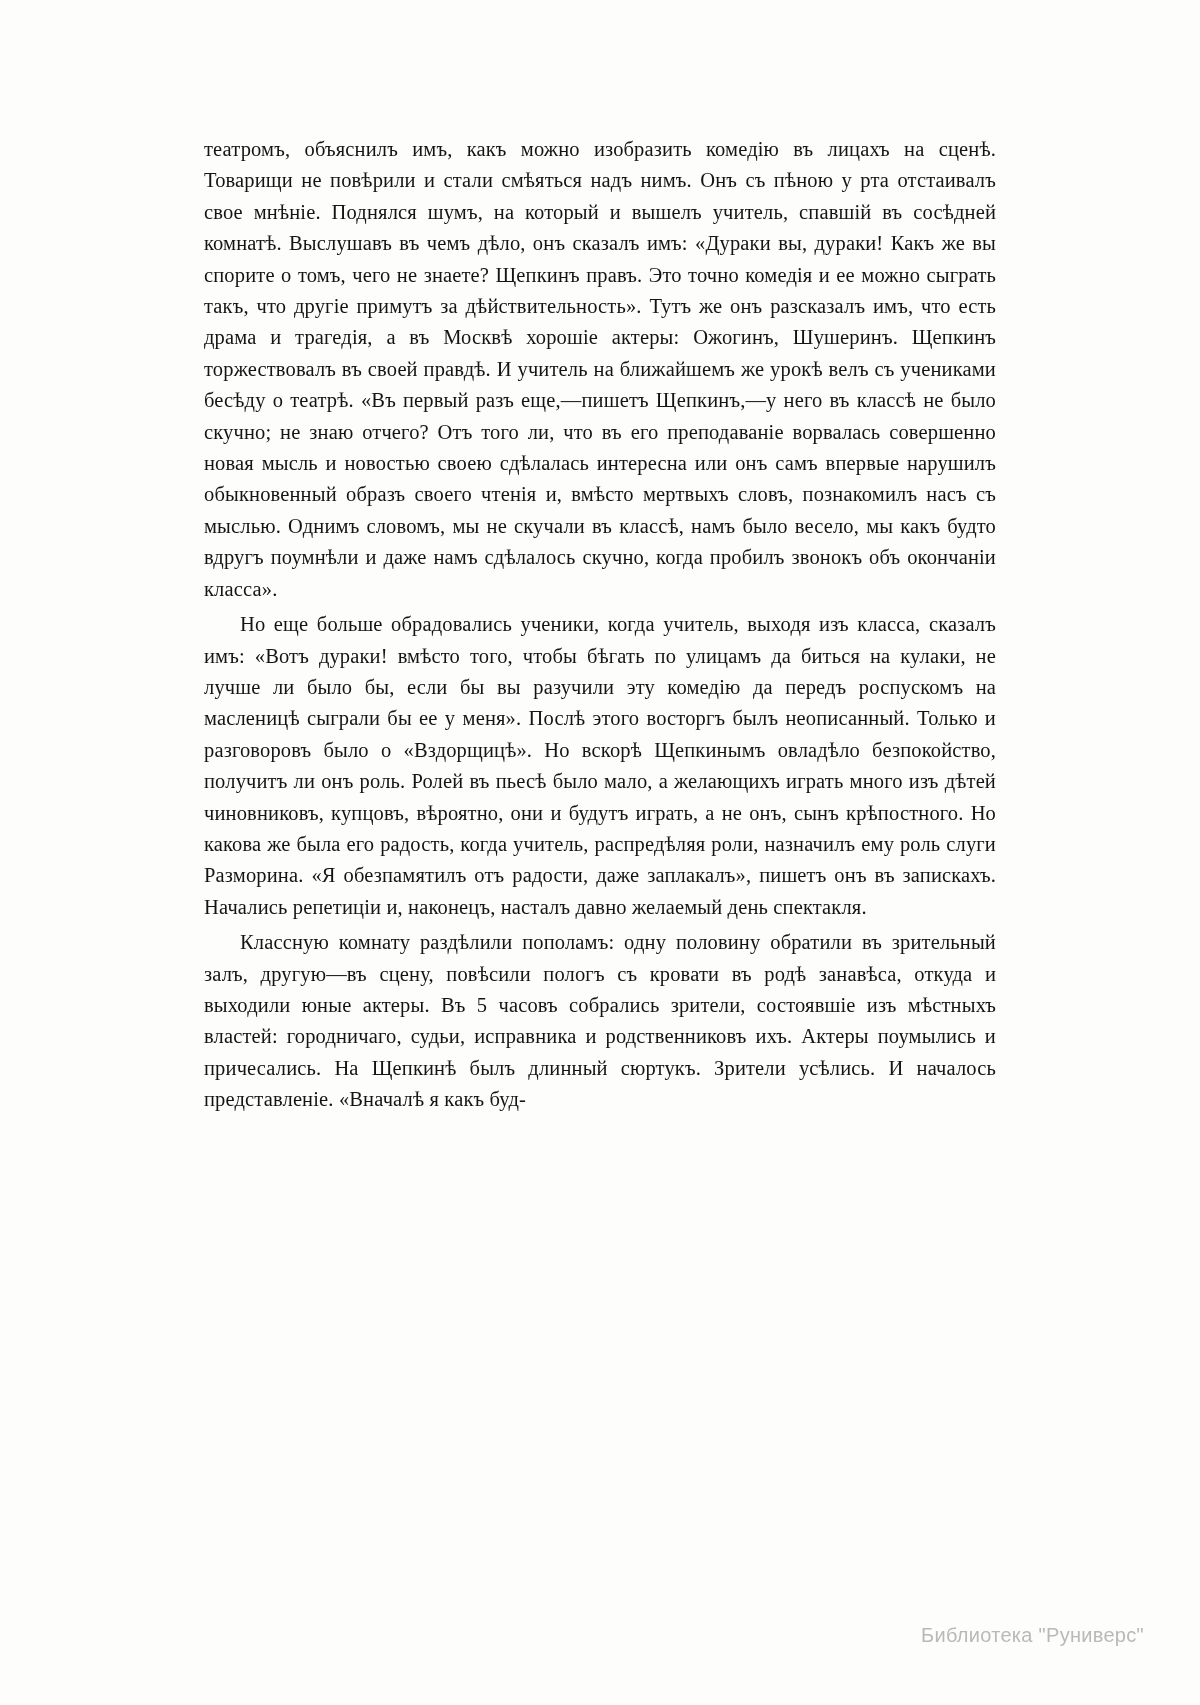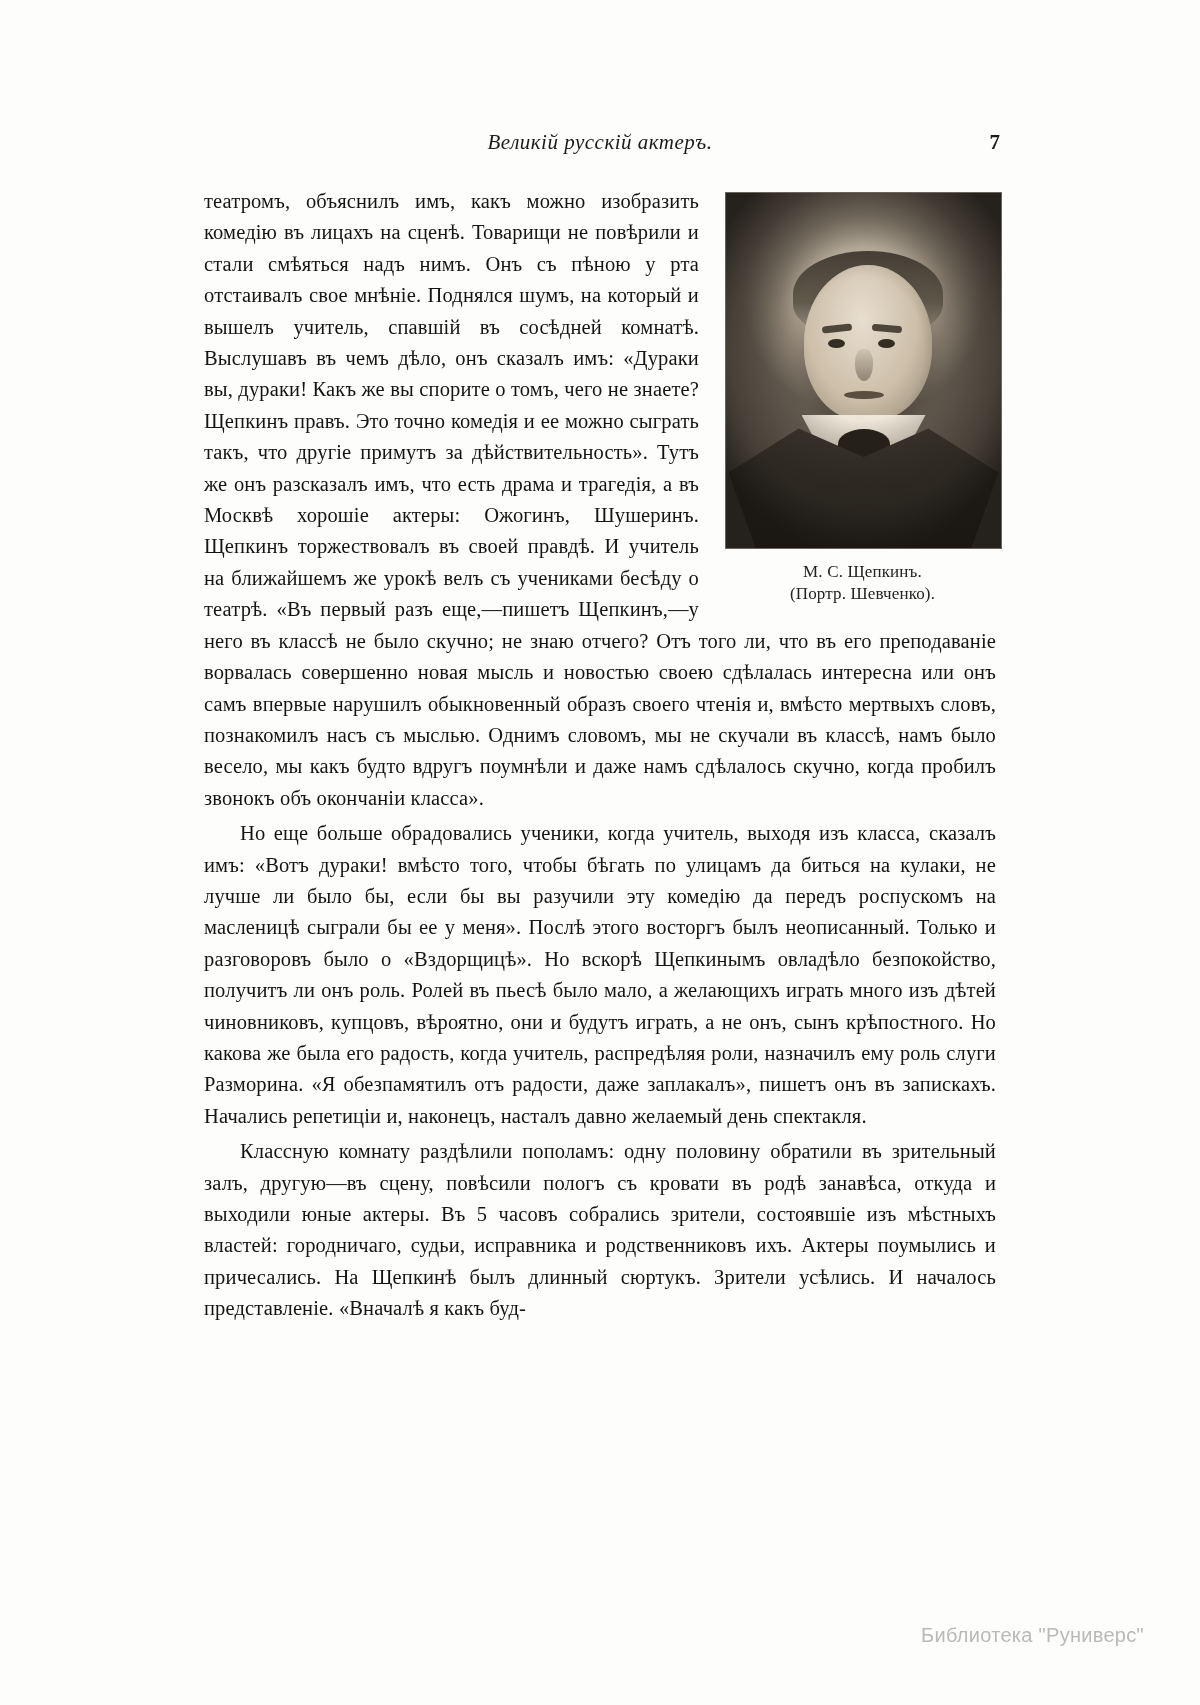--- a/index.html
+++ b/index.html
@@ -186,47 +186,23 @@
     font-family: "Liberation Sans", sans-serif;
     letter-spacing: 0.3px;
   }
 </style>
 </head>
 <body>
 
 <div class="page">
   <div class="page-inner">
 
-    <div class="running-head">
-      <div class="running-title">Великiй русскiй актеръ.</div>
-      <div class="folio">7</div>
-    </div>
 
     <div class="body-text">
 
-      <div class="figure">
-        <div class="portrait">
-          <div class="hair"></div>
-          <div class="head"></div>
-          <div class="brow-l"></div>
-          <div class="brow-r"></div>
-          <div class="eye-l"></div>
-          <div class="eye-r"></div>
-          <div class="nose"></div>
-          <div class="mouth"></div>
-          <div class="collar"></div>
-          <div class="tie"></div>
-          <div class="coat"></div>
-          <div class="vignette"></div>
-        </div>
-        <div class="caption">
-          <div>М. С. Щепкинъ.</div>
-          <div>(Портр. Шевченко).</div>
-        </div>
-      </div>
 
       <p class="para noindent">театромъ, объяснилъ имъ, какъ можно изобразить комедiю въ лицахъ на сценѣ. Товарищи не повѣрили и стали смѣяться надъ нимъ. Онъ съ пѣною у рта отстаивалъ свое мнѣнiе. Поднялся шумъ, на который и вышелъ учитель, спавшiй въ сосѣдней комнатѣ. Выслушавъ въ чемъ дѣло, онъ сказалъ имъ: «Дураки вы, дураки! Какъ же вы спорите о томъ, чего не знаете? Щепкинъ правъ. Это точно комедiя и ее можно сыграть такъ, что другiе примутъ за дѣйствительность». Тутъ же онъ разсказалъ имъ, что есть драма и трагедiя, а въ Москвѣ хорошiе актеры: Ожогинъ, Шушеринъ. Щепкинъ торжествовалъ въ своей правдѣ. И учитель на ближайшемъ же урокѣ велъ съ учениками бесѣду о театрѣ. «Въ первый разъ еще,—пишетъ Щепкинъ,—у него въ классѣ не было скучно; не знаю отчего? Отъ того ли, что въ его преподаванiе ворвалась совершенно новая мысль и новостью своею сдѣлалась интересна или онъ самъ впервые нарушилъ обыкновенный образъ своего чтенiя и, вмѣсто мертвыхъ словъ, познакомилъ насъ съ мыслью. Однимъ словомъ, мы не скучали въ классѣ, намъ было весело, мы какъ будто вдругъ поумнѣли и даже намъ сдѣлалось скучно, когда пробилъ звонокъ объ окончанiи класса».</p>
       <p class="para">Но еще больше обрадовались ученики, когда учитель, выходя изъ класса, сказалъ имъ: «Вотъ дураки! вмѣсто того, чтобы бѣгать по улицамъ да биться на кулаки, не лучше ли было бы, если бы вы разучили эту комедiю да передъ роспускомъ на масленицѣ сыграли бы ее у меня». Послѣ этого восторгъ былъ неописанный. Только и разговоровъ было о «Вздорщицѣ». Но вскорѣ Щепкинымъ овладѣло безпокойство, получитъ ли онъ роль. Ролей въ пьесѣ было мало, а желающихъ играть много изъ дѣтей чиновниковъ, купцовъ, вѣроятно, они и будутъ играть, а не онъ, сынъ крѣпостного. Но какова же была его радость, когда учитель, распредѣляя роли, назначилъ ему роль слуги Разморина. «Я обезпамятилъ отъ радости, даже заплакалъ», пишетъ онъ въ запискахъ. Начались репетицiи и, наконецъ, насталъ давно желаемый день спектакля.</p>
       <p class="para">Классную комнату раздѣлили пополамъ: одну половину обратили въ зрительный залъ, другую—въ сцену, повѣсили пологъ съ кровати въ родѣ занавѣса, откуда и выходили юные актеры. Въ 5 часовъ собрались зрители, состоявшiе изъ мѣстныхъ властей: городничаго, судьи, исправника и родственниковъ ихъ. Актеры поумылись и причесались. На Щепкинѣ былъ длинный сюртукъ. Зрители усѣлись. И началось представленiе. «Вначалѣ я какъ буд-</p>
 
     </div>
   </div>
 
   <div class="watermark">Библиотека "Руниверс"</div>
 </div>

